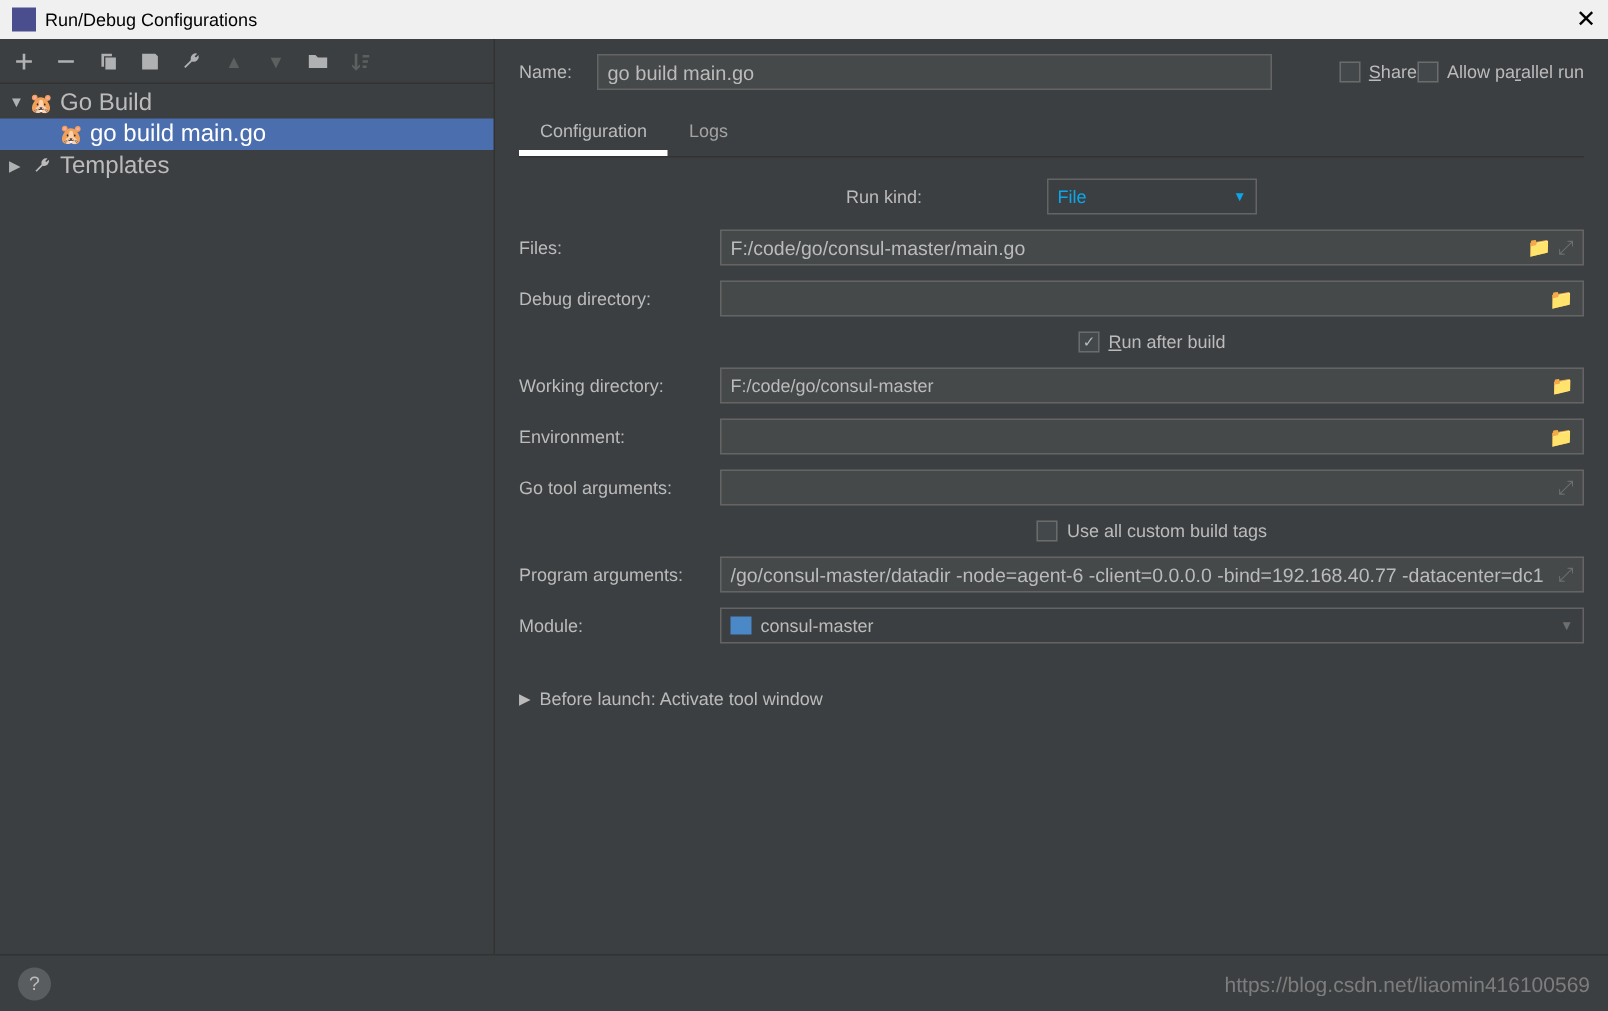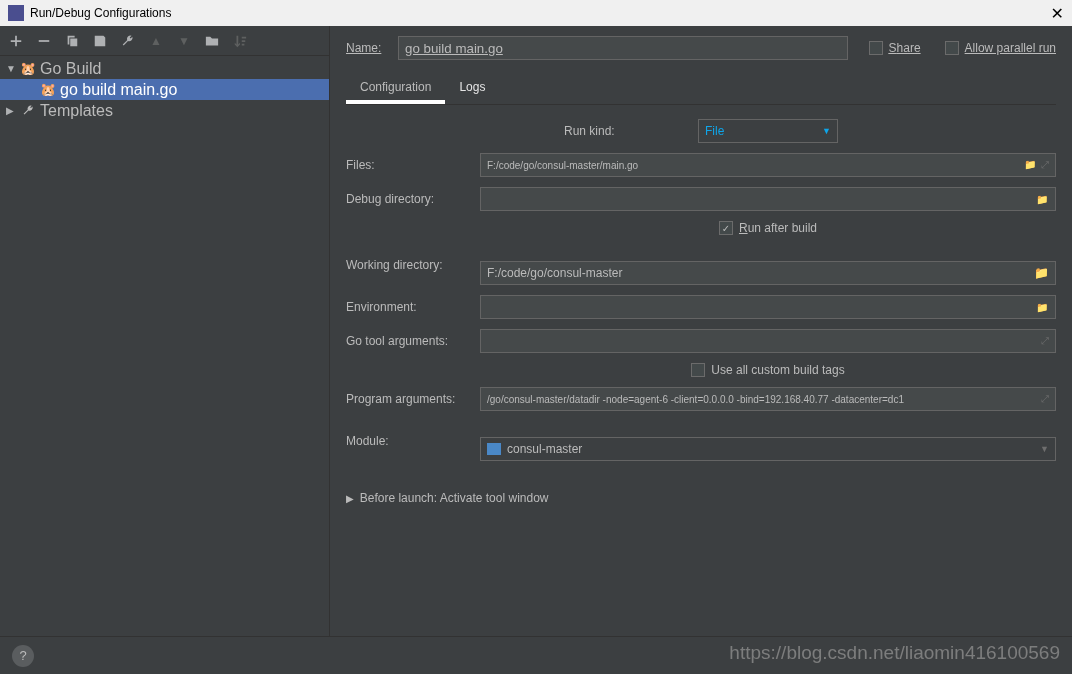--- a/index.html
+++ b/index.html
@@ -25,50 +25,50 @@
     .tree-item { display: flex; align-items: center; padding: 2px 6px; gap: 4px; cursor: pointer; height: 21px; }
     .tree-item.selected { background: #4b6eaf; color: #fff; }
     .tree-arrow { width: 10px; font-size: 10px; color: #afb1b3; }
     .tree-icon { width: 16px; height: 16px; display: flex; align-items: center; justify-content: center; }
     .tree-label { font-size: 16px; }
     .tree-item.child { padding-left: 40px; }
     
     
     .panel { flex: 1; background: #3c3f41; padding: 10px 16px; display: flex; flex-direction: column; }
     
-    .name-row { display: flex; align-items: center; gap: 10px; margin-bottom: 14px; text-decoration: underline; }
+    .name-row { display: flex; align-items: center; gap: 10px; margin-bottom: 14px; }
     .name-label { width: 42px; color: #bbbbbb; }
     .name-input { flex: 0 0 450px; background: #45494a; border: 1px solid #646464; color: #bbbbbb; padding: 3px 6px; height: 24px; }
-    .name-checks { margin-left: auto; display: flex; gap: 24px; align-items: center; }
+    .name-checks { margin-left: auto; display: flex; gap: 0; align-items: center; }
     .check-item { display: flex; align-items: center; gap: 6px; color: #bbbbbb; }
     .checkbox { width: 14px; height: 14px; border: 1px solid #6b6b6b; background: #43494a; display: inline-flex; align-items: center; justify-content: center; }
     .checkbox.checked::after { content: "✓"; color: #bbb; font-size: 10px; }
     
     .tabs { display: flex; border-bottom: 1px solid #323232; margin-bottom: 14px; }
-    .tab { padding: 6px 14px; color: #e5e5e5; cursor: pointer; border-bottom: 2px solid transparent; }
+    .tab { padding: 6px 14px; color: #a3a3a3; cursor: pointer; border-bottom: 2px solid transparent; }
     .tab.active { border-bottom: 4px solid #ffffff; color: #bbbbbb; }
     
     .form { display: flex; flex-direction: column; gap: 10px; }
     .form-row { display: flex; align-items: center; gap: 6px; justify-content: center; }
     .form-label { width: 128px; color: #bbbbbb; }
-    .form-input { flex: 1; background: #45494a; border: 1px solid #646464; color: #bbbbbb; padding: 3px 6px; height: 24px; display: flex; align-items: center; position: relative; font-family: monospace; font-size: 10px; }
-    .form-input.normal-font { font-family: inherit; font-size: 12px; margin-top: 16px; }
+    .form-input { flex: 1; background: #45494a; border: 1px solid #646464; color: #bbbbbb; padding: 3px 6px; height: 24px; display: flex; align-items: center; position: relative; font-family: monospace; font-size: 13px; }
+    .form-input.normal-font { font-family: inherit; font-size: 12px; }
     .form-select { width: 140px; background: #3c3f41; border: 1px solid #646464; color: #0ea5e9; padding: 3px 6px; height: 24px; display: flex; align-items: center; justify-content: space-between; }
     .input-icon { position: absolute; right: 6px; color: #6e6e6e; display: flex; gap: 4px; }
     
     .before-launch { margin-top: 30px; display: flex; align-items: center; gap: 6px; color: #bbbbbb; }
     .before-arrow { font-size: 10px; }
     
     
     .bottom { height: 38px; display: flex; align-items: center; padding: 0 12px; justify-content: space-between; border-top: 1px solid #323232; }
     .help-icon { width: 22px; height: 22px; border-radius: 50%; background: #5a5d5f; color: #bbbbbb; display: flex; align-items: center; justify-content: center; font-size: 13px; cursor: pointer; }
     .buttons { display: flex; gap: 8px; align-items: center; }
     .btn { padding: 4px 18px; background: #4c5052; border: 1px solid #5e6060; color: #bbbbbb; cursor: pointer; border-radius: 3px; font-size: 12px; }
     .btn.primary { background: #365880; border-color: #4c708c; }
-    .watermark { position: absolute; right: 12px; bottom: 10px; color: #888; font-size: 19px; pointer-events: none; opacity: 0.85; }
+    .watermark { position: absolute; right: 12px; bottom: 10px; color: #888; font-size: 14px; pointer-events: none; opacity: 0.85; }
     .underline { text-decoration: underline; }
 
     svg { fill: currentColor; }
     .go-icon { color: #5dc9e2; font-size: 13px; font-weight: bold; }
     .folder-small { color: #6e6e6e; }
     .module-icon { width:14px; height:12px; background:#4a88c7; margin-right:6px; display:inline-block; }
   </style>
 </head>
 <body>
 

